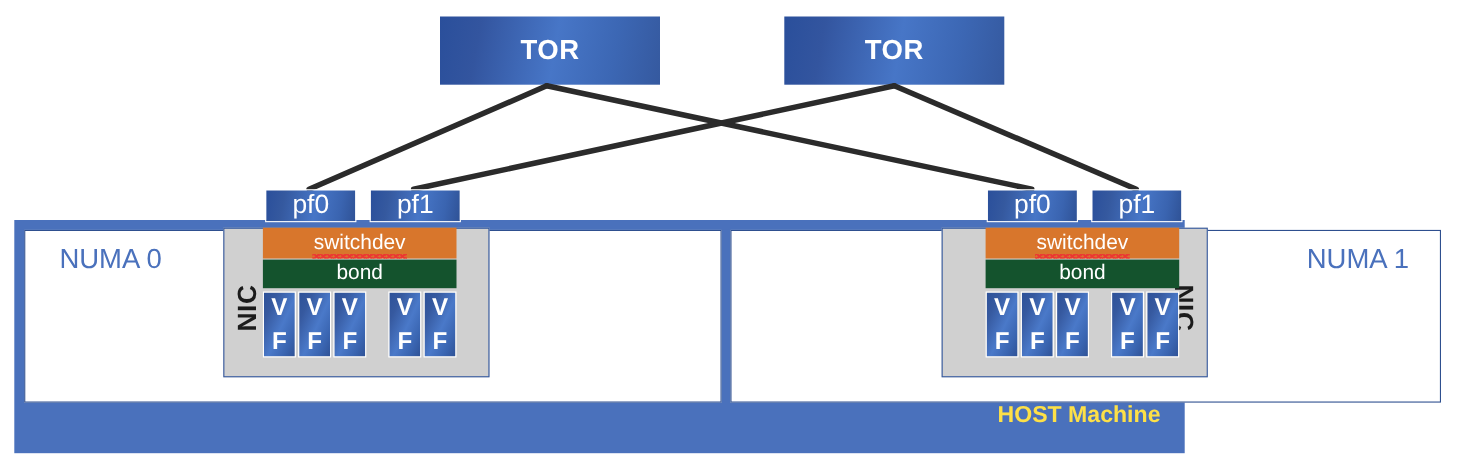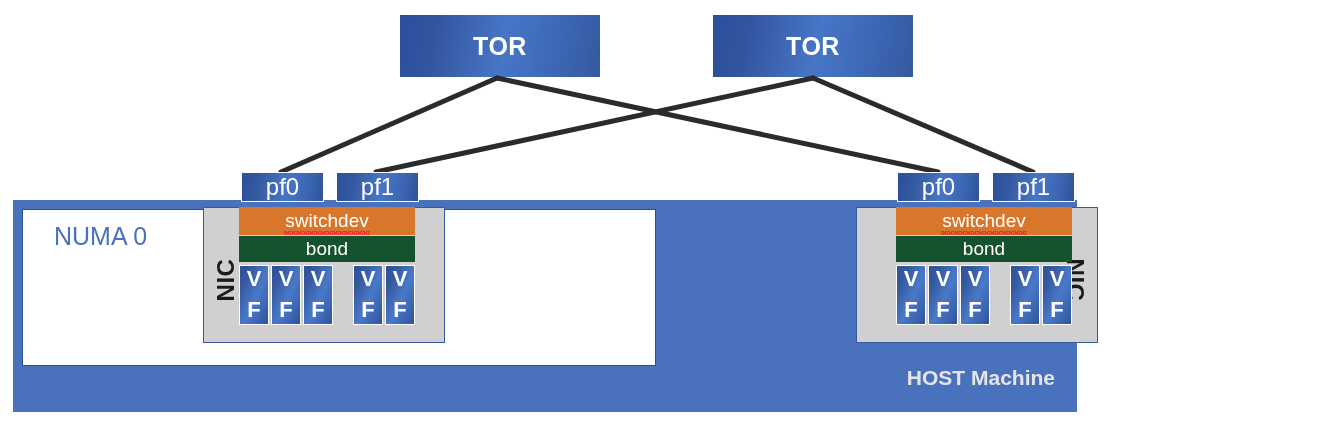--- a/index.html
+++ b/index.html
@@ -15,21 +15,21 @@
        font-size:25px;font-weight:700;letter-spacing:.5px;}
 
   
   .links{position:absolute;left:0;top:0;width:1332px;height:428px;pointer-events:none;}
 
   
   .host{position:absolute;left:13px;top:200px;width:1064px;height:212px;
         background:#4a71bc;box-sizing:border-box;}
   .numa{position:absolute;background:#ffffff;border:1px solid #2e4f8f;box-sizing:border-box;}
   .numa-label{position:absolute;color:#4a71bc;font-size:25px;font-weight:400;white-space:nowrap;}
-  .host-label{position:absolute;right:22px;bottom:22px;color:#e5e5e5;
+  .host-label{position:absolute;right:22px;bottom:22px;color:#fde047;
               font-size:21px;font-weight:700;white-space:nowrap;}
 
   
   .nic{position:absolute;background:#d0d0d0;border:1px solid #35599f;box-sizing:border-box;}
   .nic-label{position:absolute;color:#1b1b1b;font-size:24px;font-weight:700;
              letter-spacing:.5px;white-space:nowrap;}
   .nic-label.left{transform:rotate(-90deg);transform-origin:center center;}
   .nic-label.right{transform:rotate(90deg);transform-origin:center center;}
 
   .pf{position:absolute;
@@ -77,20 +77,23 @@
       <line x1="813" y1="78" x2="1033" y2="172"></line>
     </g>
   </svg>
 
   <div class="host">
 
     <div class="numa" style="left:9px;top:9px;width:634px;height:157px;">
       <span class="numa-label" style="left:31px;top:12px;">NUMA 0</span>
     </div>
 
+    <div class="numa" style="left:651px;top:9px;width:646px;height:157px;">
+      <span class="numa-label" style="right:28px;top:12px;">NUMA 1</span>
+    </div>
 
     <span class="host-label">HOST Machine</span>
   </div>
 
   <div class="nic" style="left:203px;top:207px;width:242px;height:136px;">
     <span class="nic-label left" style="left:-8px;top:58px;width:60px;text-align:center;">NIC</span>
   </div>
 
   <div class="bar switchdev" style="left:239px;top:207px;width:176px;height:28px;">
     <span class="squiggle">switchdev</span>

